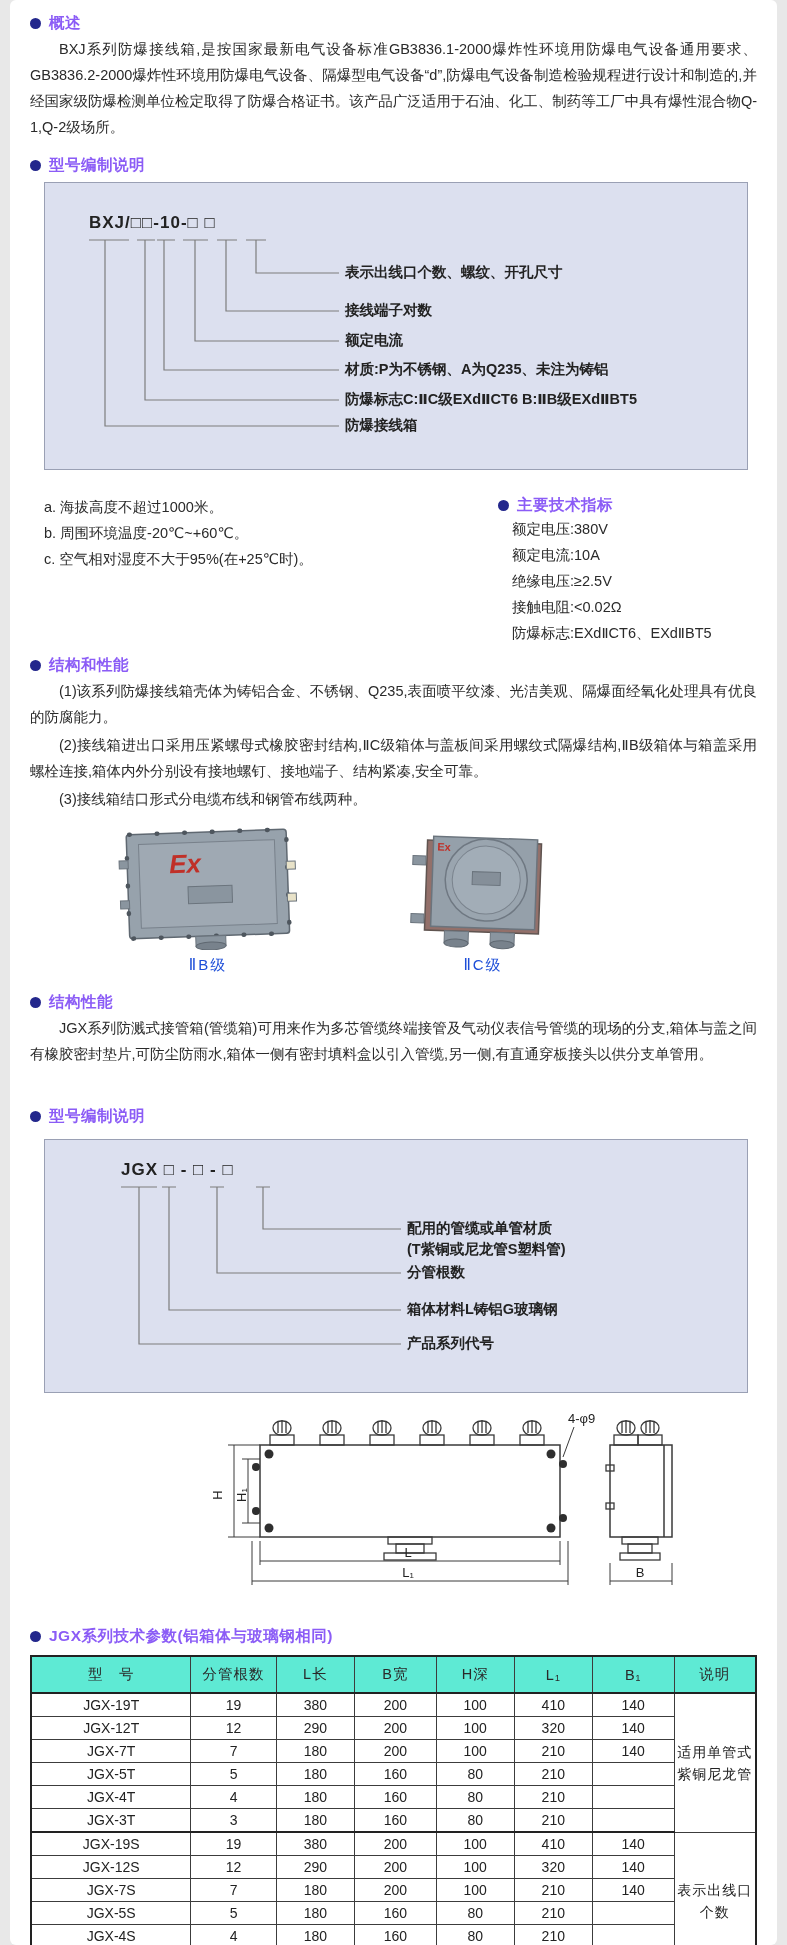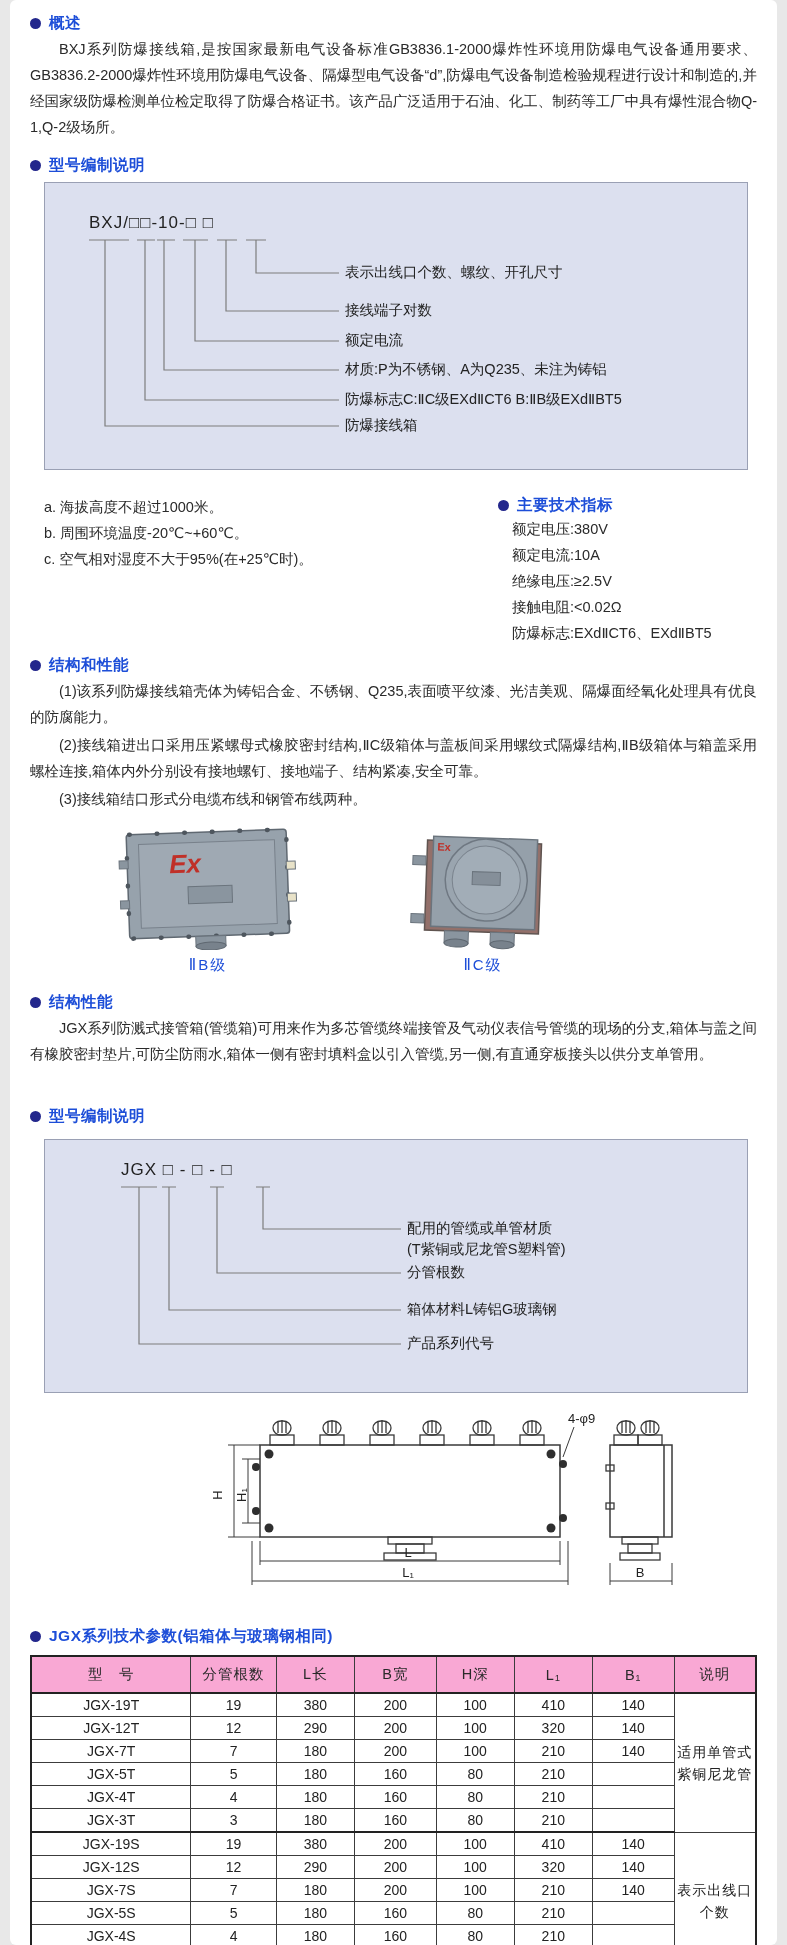--- a/index.html
+++ b/index.html
@@ -9,50 +9,51 @@
     color:#2a2a2a;position:relative;overflow:hidden;
   }
   .page{
     position:absolute;left:10px;right:10px;top:0;bottom:0;
     background:#ffffff;border-radius:6px;
     padding:12px 20px 8px 20px;box-sizing:border-box;
   }
   
   .sec-head{display:flex;align-items:center;gap:8px;height:22px;}
   .bullet{width:11px;height:11px;border-radius:50%;background:#23278c;flex:0 0 auto;}
-  .sec-title{font-size:15.5px;font-weight:bold;color:#1d4ed8;letter-spacing:0.5px;}
+  .sec-title{font-size:15.5px;font-weight:bold;color:#8b5cf6;letter-spacing:0.5px;}
   
   .para{font-size:14.5px;line-height:26px;text-align:justify;text-indent:2em;margin:2px 0 0 0;}
   .cols{display:flex;margin-top:24px;}
   .col-left{width:468px;flex:0 0 auto;}
   .col-right{flex:1 1 auto;}
   .cond-item,.tech-item{font-size:14.5px;line-height:26px;margin-left:14px;}
   
   .diagbox{
     position:relative;background:#dce0ef;border:1px solid #9aa0b4;
     margin:6px 9px 13px 14px;
+    font-weight:bold;
   }
   .diagbox svg{position:absolute;left:0;top:0;}
   .formula{position:absolute;font-size:17px;letter-spacing:1px;color:#222;}
   .dlabel{position:absolute;font-size:14.5px;line-height:21px;color:#222;white-space:nowrap;}
   
   .photos{display:flex;margin-top:12px;margin-left:88px;gap:110px;}
   .photo{display:flex;flex-direction:column;align-items:center;}
   .photo-caption{margin-top:6px;font-size:15px;letter-spacing:2px;color:#1d4ed8;}
   
   .drawing{margin:14px 0 0 140px;}
   .drawing svg text{font-size:13px;fill:#222;}
   
   .tbl-title{margin-top:14px;}
   table.params{
     width:100%;border-collapse:collapse;margin-top:8px;
     border:2px solid #222;table-layout:fixed;
   }
   table.params th{
-    background:#f9a8d4;font-size:14.5px;font-weight:normal;height:33px;
+    background:#5eead4;font-size:14.5px;font-weight:normal;height:33px;
     border:1px solid #3c3c3c;border-bottom:2px solid #222;letter-spacing:1px;
   }
   table.params td{
     font-size:14px;text-align:center;height:22px;padding:0;
     border:1px solid #3c3c3c;color:#222;
   }
   table.params tr.group-end td{border-bottom:2px solid #222;}
   td.note-cell{font-size:14px;line-height:22px;padding:2px 6px;text-align:left;letter-spacing:1px;}
 </style>
 </head>

